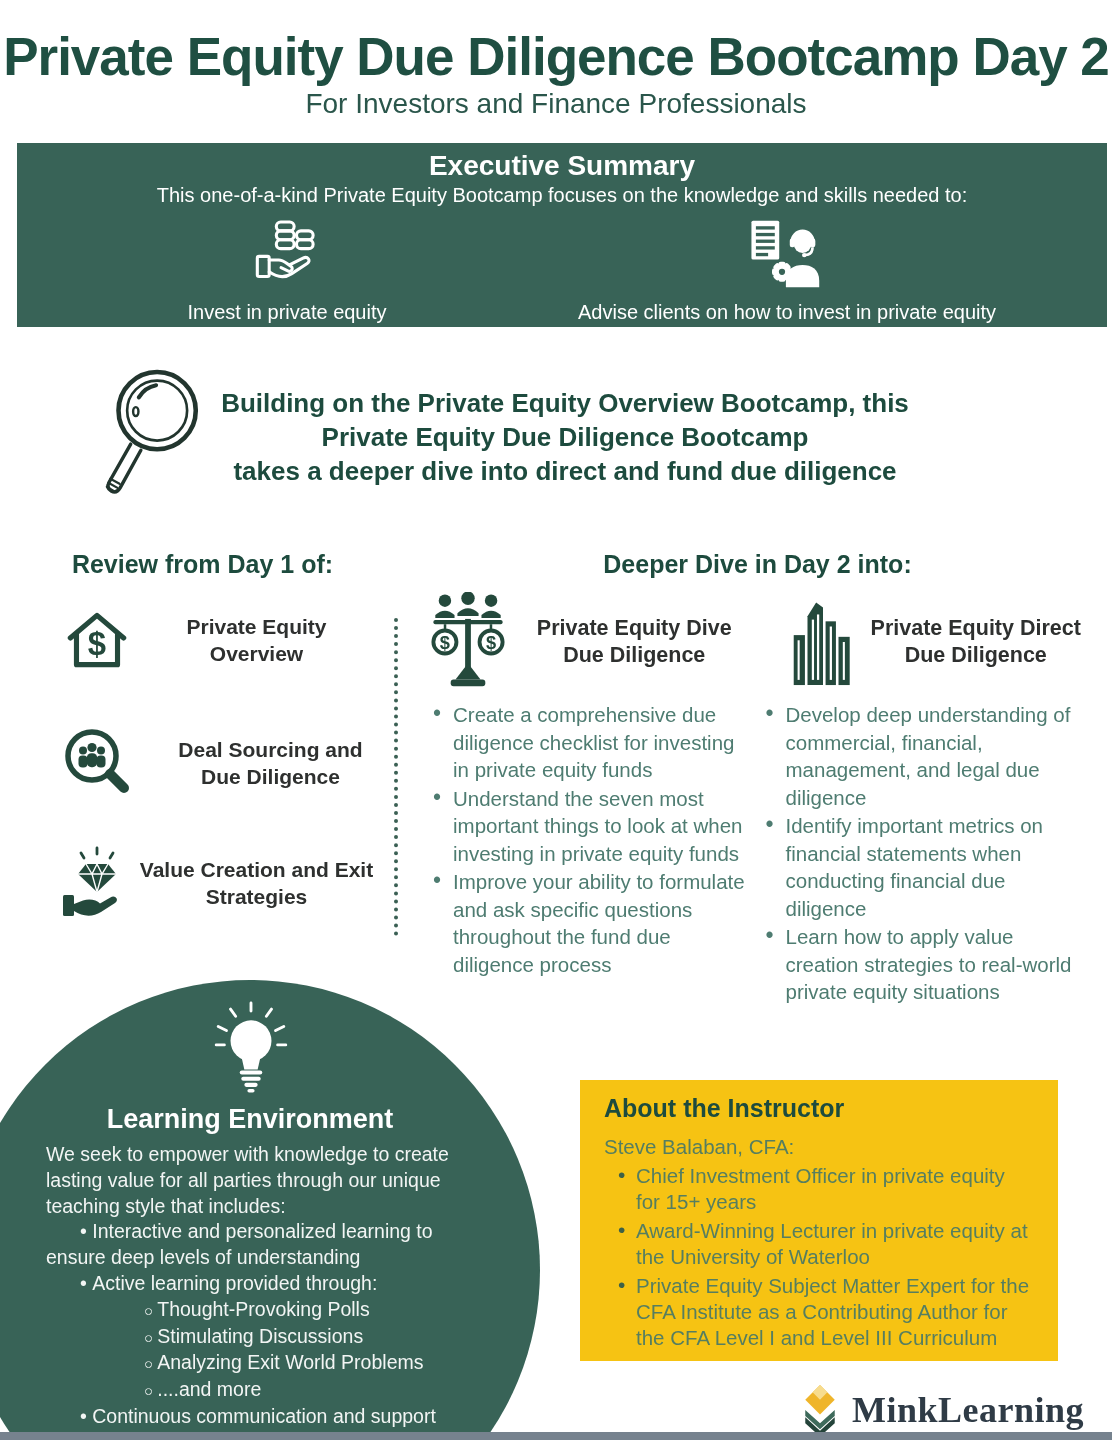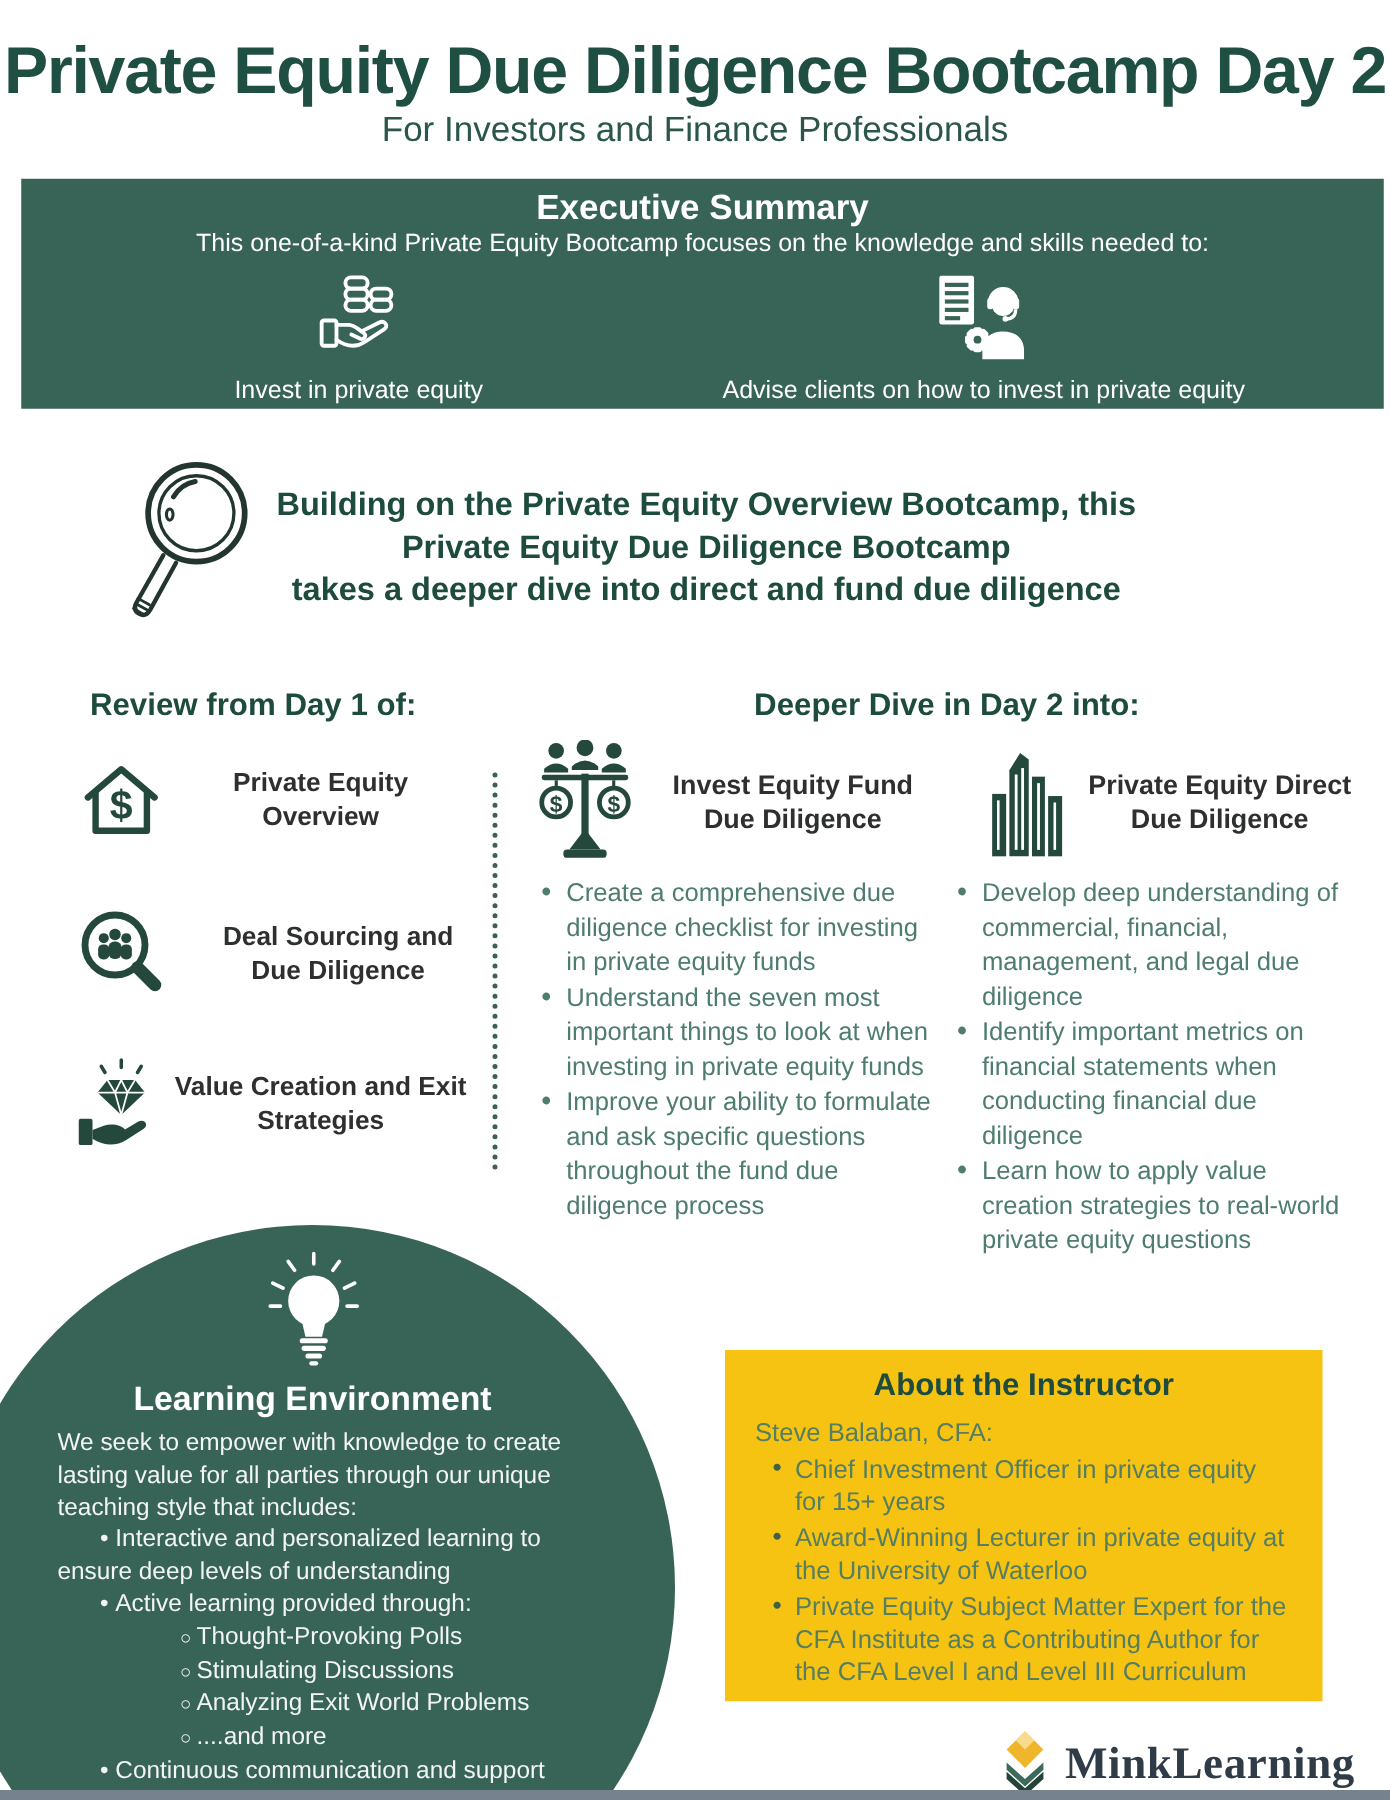--- a/index.html
+++ b/index.html
@@ -72,21 +72,21 @@
   .le-text p{margin:0;}
   .le-b{text-indent:34px;}
   .le-b::before{content:"\2022\00a0 ";}
   .le-sb{text-indent:98px;}
   .le-sb::before{content:"\25cb\00a0 ";font-size:15px;}
   
   .instructor{
     position:absolute;left:580px;top:1080px;width:478px;height:281px;background:#F6C313;
     box-sizing:border-box;padding:14px 24px 0 24px;
   }
-  .instructor-title{margin:0;text-align:center;font-size:25px;font-weight:800;color:#1D4B3E;}
+  .instructor-title{margin:0;text-align:left;font-size:25px;font-weight:800;color:#1D4B3E;}
   .instructor-name{margin:12px 0 0 0;font-size:20.5px;color:#567E60;}
   .hang{margin:4px 0 0 0;padding:0;list-style:none;}
   .hang li{position:relative;padding-left:32px;margin-top:3px;font-size:20.5px;line-height:26px;color:#567E60;}
   .hang li::before{content:"\2022";position:absolute;left:14px;top:-1px;font-size:21px;color:#3E6147;}
   
   .brand{position:absolute;right:28px;top:1382px;display:flex;align-items:center;gap:8px;}
   .brand-text{font-family:"Liberation Serif", serif;font-weight:700;font-size:36px;color:#2F3B46;letter-spacing:0.5px;}
   .footer-bar{position:absolute;left:0;bottom:0;width:100%;height:8px;background:#76828E;}
   svg{display:block;}
 </style>
@@ -229,21 +229,21 @@
               <rect x="12.8" y="33.5" width="2.6" height="7"></rect>
               <rect x="60.6" y="33.5" width="2.6" height="7"></rect>
               <circle cx="14" cy="52" r="12" fill="#ffffff" stroke="#24493C" stroke-width="4"></circle>
               <text x="14" y="59.5" font-size="19" font-weight="bold" fill="#24493C" text-anchor="middle" font-family="Liberation Sans, sans-serif">$</text>
               <circle cx="62" cy="52" r="12" fill="#ffffff" stroke="#24493C" stroke-width="4"></circle>
               <text x="62" y="59.5" font-size="19" font-weight="bold" fill="#24493C" text-anchor="middle" font-family="Liberation Sans, sans-serif">$</text>
               <polygon points="38,74 25,91 51,91"></polygon>
               <rect x="20" y="91" width="36" height="7" rx="3"></rect>
             </svg>
           </div>
-          <div class="subcol-title">Invest Equity Fund Due Diligence</div>
+          <div class="subcol-title">Private Equity Dive Due Diligence</div>
         </div>
         <ul class="bullets">
           <li>Create a comprehensive due diligence checklist for investing in private equity funds</li>
           <li>Understand the seven most important things to look at when investing in private equity funds</li>
           <li>Improve your ability to formulate and ask specific questions throughout the fund due diligence process</li>
         </ul>
       </div>
 
       <div class="subcol direct">
         <div class="subcol-head">
@@ -258,21 +258,21 @@
               <rect x="43.8" y="34" width="2.6" height="62" fill="#ffffff"></rect>
               <rect x="54" y="46" width="13" height="56"></rect>
               <rect x="59" y="52" width="2.4" height="44" fill="#ffffff"></rect>
             </svg>
           </div>
           <div class="subcol-title">Private Equity Direct Due Diligence</div>
         </div>
         <ul class="bullets">
           <li>Develop deep understanding of commercial, financial, management, and legal due diligence</li>
           <li>Identify important metrics on financial statements when conducting financial due diligence</li>
-          <li>Learn how to apply value creation strategies to real-world private equity questions</li>
+          <li>Learn how to apply value creation strategies to real-world private equity situations</li>
         </ul>
       </div>
 
     </div>
   </div>
 
   <div class="green-circle"></div>
   <div class="bulb-icon">
     <svg width="86" height="102" viewBox="0 0 84 96">
       <path d="M42 3 V11 M22 9 L27 16 M62 9 L57 16 M10 26 L18 30 M74 26 L66 30 M8 44 L16 44 M76 44 L68 44" stroke="#ffffff" stroke-width="2.8" stroke-linecap="round"></path>

